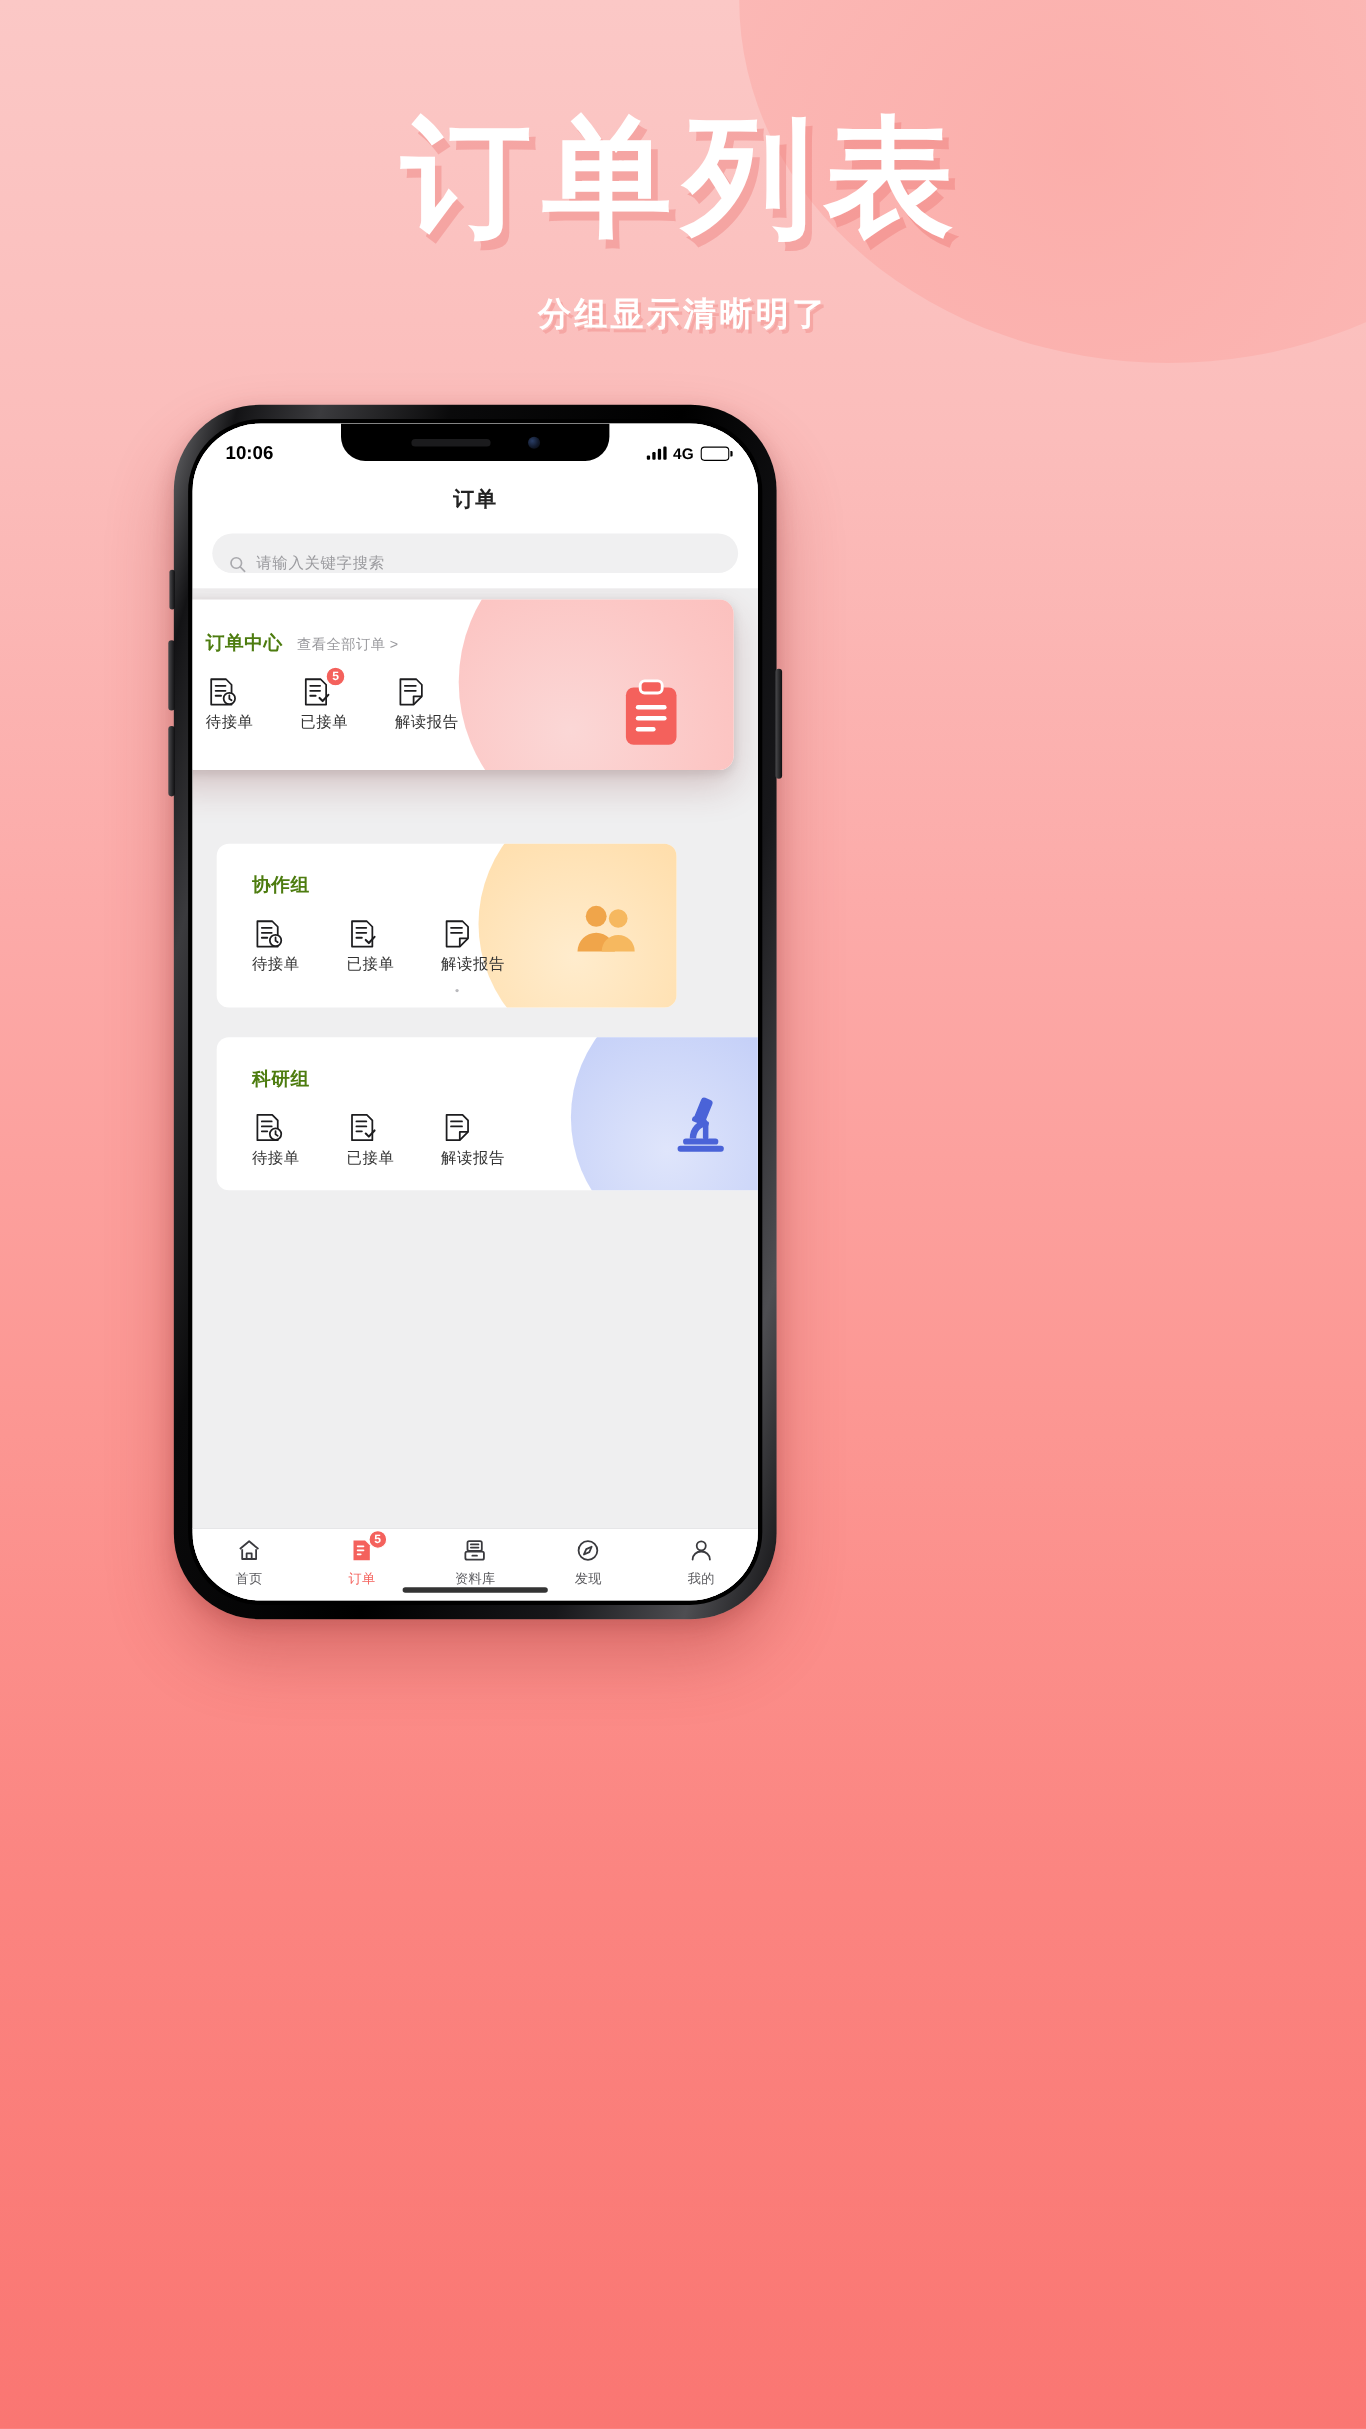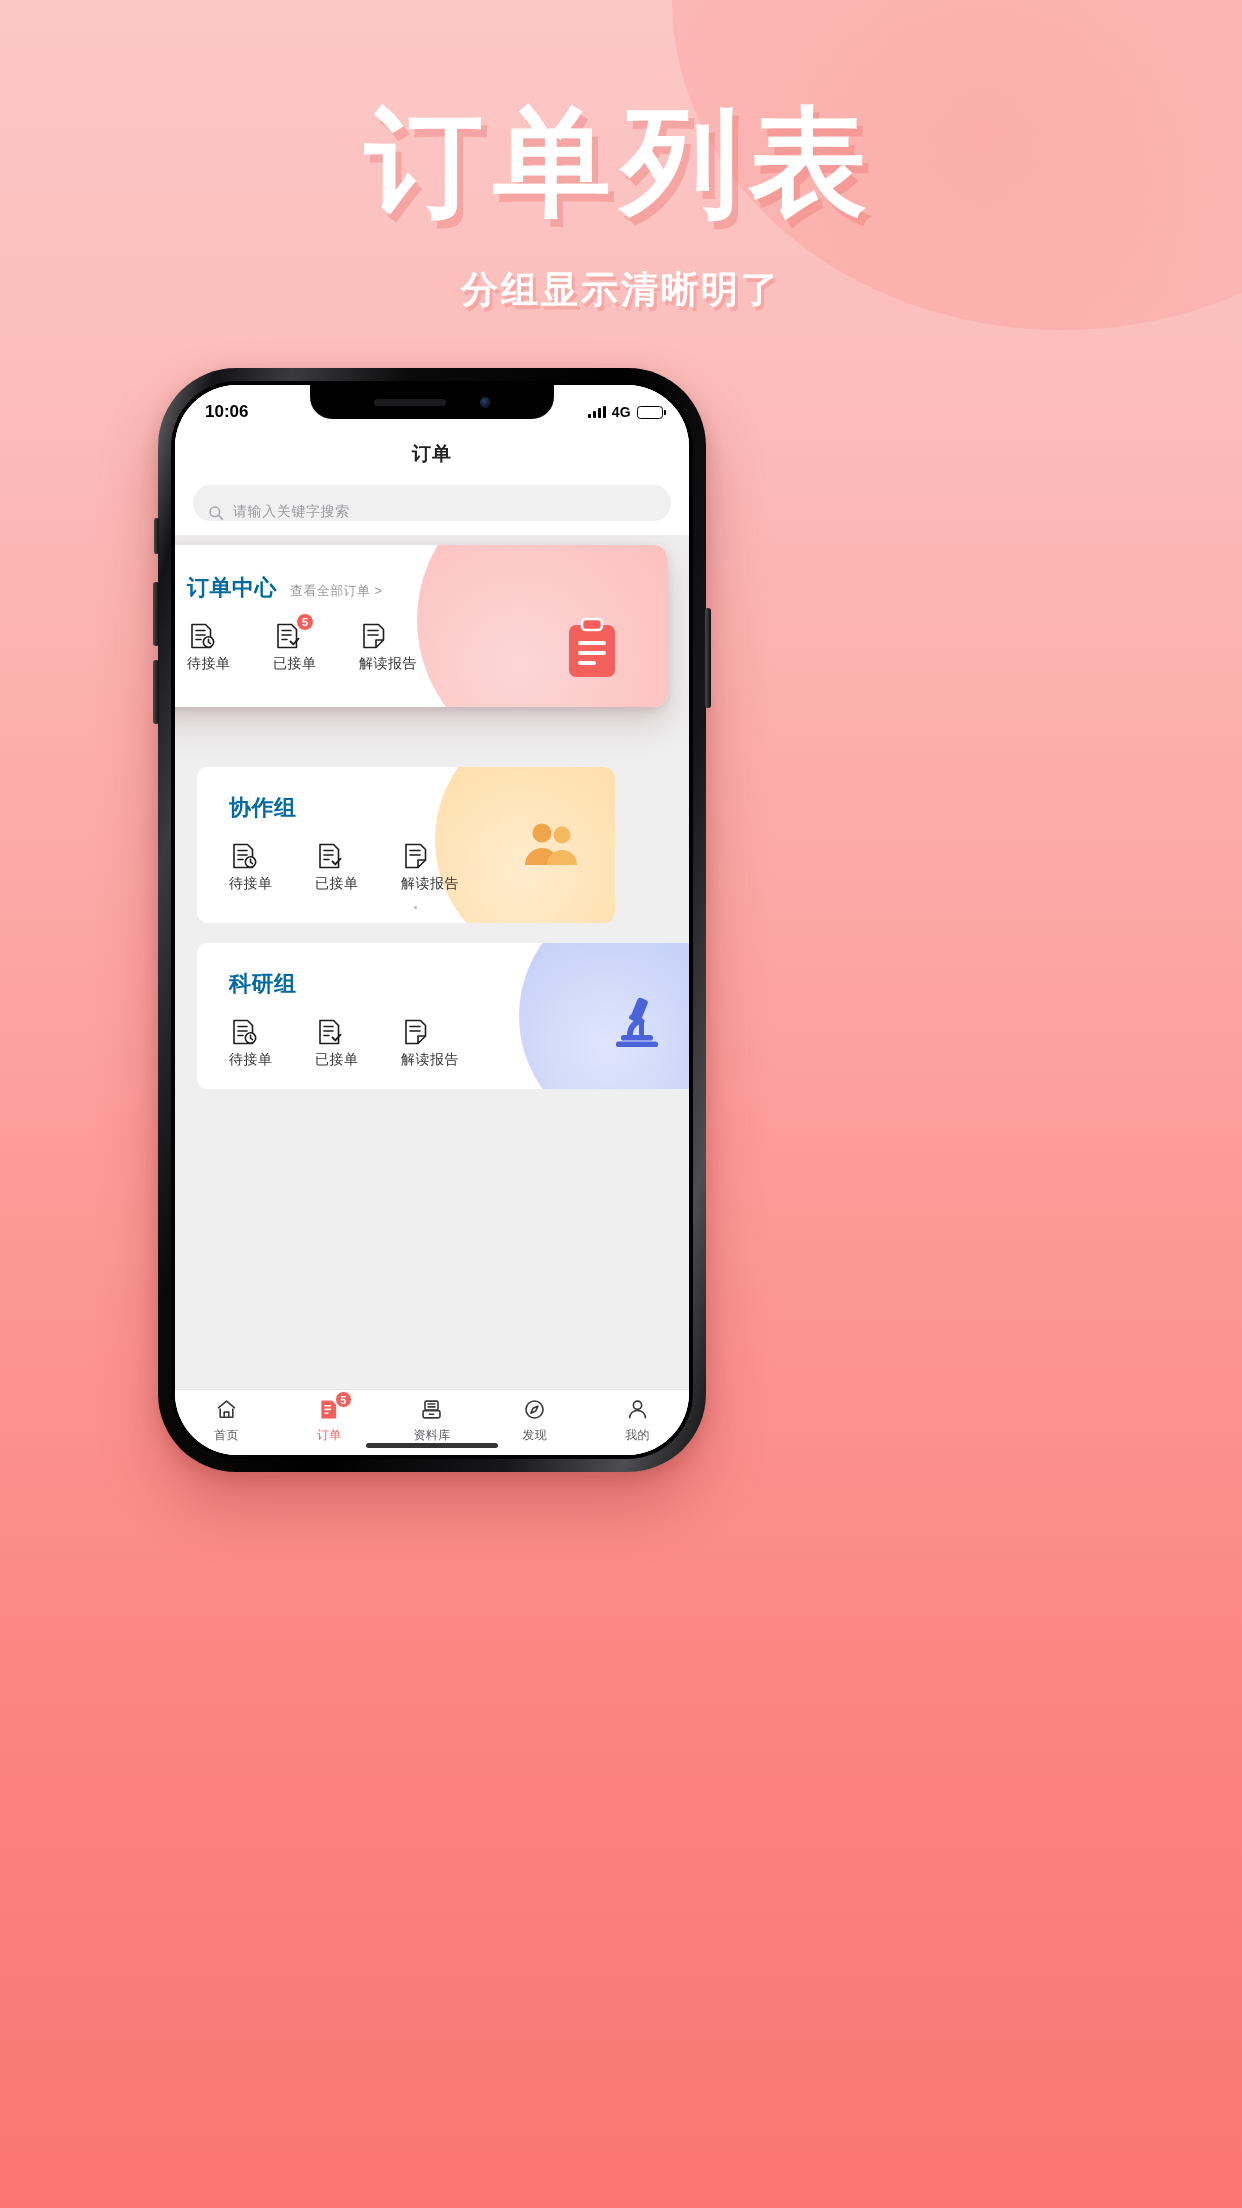--- a/index.html
+++ b/index.html
@@ -33,21 +33,21 @@
   #poster-title {
     font-size: 118px;
     font-weight: 700;
     color: #ffffff;
     letter-spacing: 10px;
     line-height: 1.15;
     text-shadow: 6px 8px 0 rgba(236,110,106,.35);
   }
   #poster-sub {
     margin-top: 34px;
-    font-size: 37px;
+    font-size: 30px;
     font-weight: 700;
     color: #ffffff;
     letter-spacing: 3px;
     text-shadow: 3px 4px 0 rgba(236,110,106,.30);
   }
 
   
   #phone {
     position: absolute;
     left: 158px; top: 368px;
@@ -139,21 +139,21 @@
   #content { flex: 1; overflow: hidden; position: relative; background: #efeff0; }
 
   
   .card {
     background: #fff;
     border-radius: 11px;
     position: relative;
     overflow: hidden;
   }
   .card-title-row { display: flex; align-items: baseline; gap: 13px; }
-  .card-title { font-size: 22px; font-weight: 700; color: #0369a1; letter-spacing: .5px; }
+  .card-title { font-size: 17px; font-weight: 700; color: #4d7c0f; letter-spacing: .5px; }
   .card-link { font-size: 13px; color: #9a9a9e; letter-spacing: .4px; }
   .items-row { display: flex; margin-top: 18px; position: relative; z-index: 3; }
   .item { width: 86px; display: flex; flex-direction: column; align-items: flex-start; }
   .item-icon { position: relative; width: 30px; height: 30px; }
   .item-label { margin-top: 4px; font-size: 14px; color: #333; letter-spacing: .5px; white-space: nowrap; }
   .badge {
     position: absolute; top: -8px; right: -11px;
     min-width: 18px; height: 18px; padding: 0 4px;
     border-radius: 9px; background: #f4615c; color: #fff;
     font-size: 11px; font-weight: 700;

